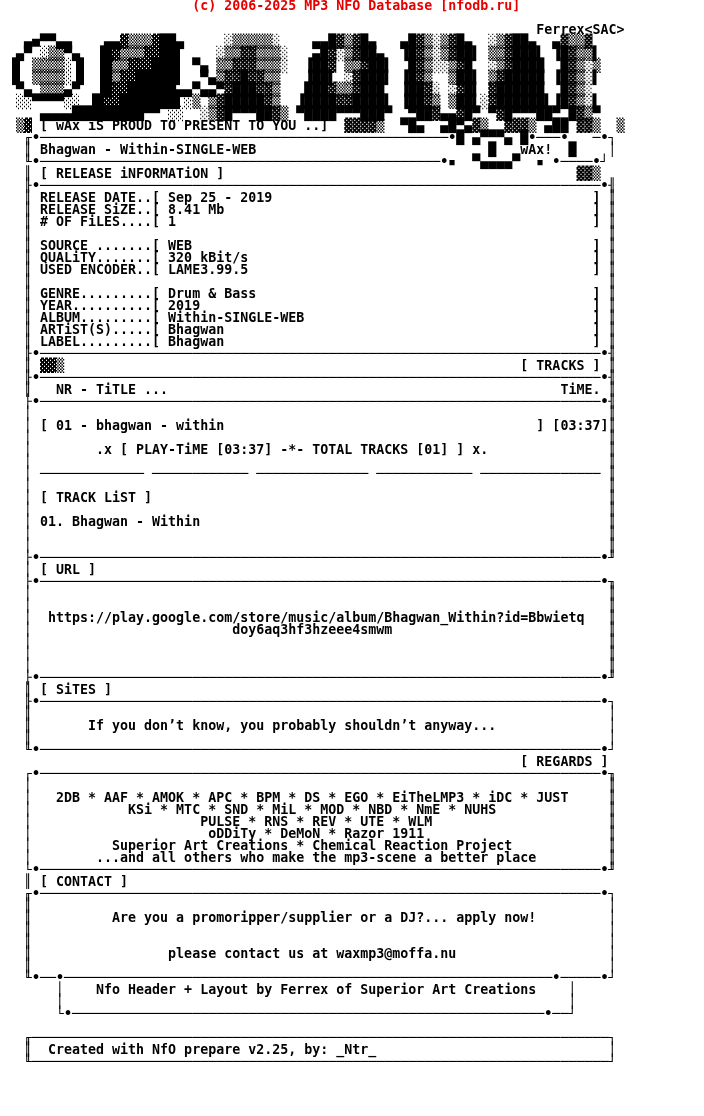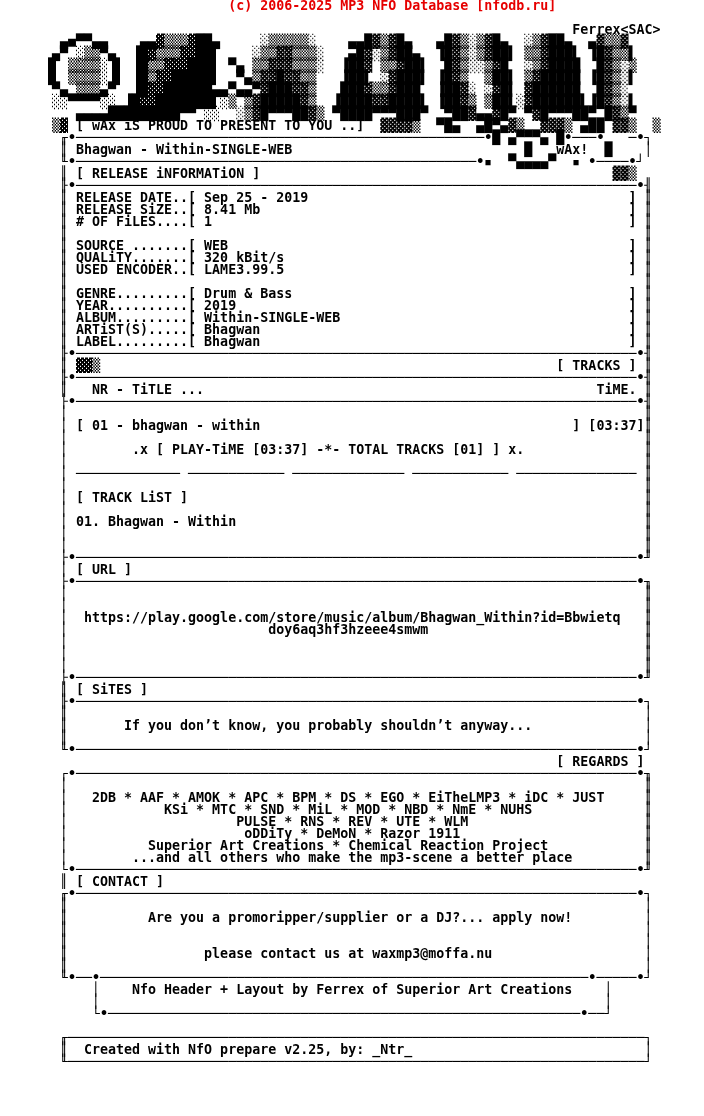--- a/index.html
+++ b/index.html
@@ -1,19 +1,19 @@
 <!DOCTYPE html>
 <html><head>
 <meta charset="utf-8">
 <style>
   html,body{margin:0;padding:0;background:#ffffff;}
   .canvas{position:relative;width:704px;height:1116px;background:#ffffff;overflow:hidden;}
   #nfo{position:absolute;left:0;top:0;width:557px;
        font:bold 13.3px/12px "DejaVu Sans Mono",monospace;
-       color:#000;white-space:pre;padding-left:36px;}
+       color:#000;white-space:pre;}
   .ln{height:12px;overflow:visible;}
   .red{color:#e60000;}
 </style>
 </head>
 <body>
 
 <div class="canvas">
   <div id="nfo"><div class="ln red">                        (c) 2006-2025 MP3 NFO Database [nfodb.ru]</div><div class="ln">&nbsp;</div><div class="ln">                                                                   Ferrex&lt;SAC&gt;</div><div class="ln">   ▄■▀▀▄▄    ▄▄▓▒▒▒▓██▄     ░▒▒▒▒▒░    ▄▄█▓▒▓█▄   ▄█▓▒░▒▓█▄  ░▒▓██▄  ▄▓▒▒▓</div><div class="ln">  ▄▀ ░▒▒▀▄  ▐█▓▒▒▒▓▓██▌    ░▒▒▓▓▒▒▒░   ▄█▓░▒▓██▄  ▐█▓▒░▒▓██▌ ▒▒▓███▌ ▐█▓▒▒▌</div><div class="ln"> ▐▌ ▒▒▒▒░▐▌ ▐█▒▒▓▓▓███▌ ▀▄ ▒▒▓▓▓▒▒▒░  ▐██▓ ▒▒▓██▌  █▓▒░░▒▓█  ░▒▓████  █▓▒░▒</div><div class="ln"> ▐▌ ▒▒▒▒░▐▌ ▐█▒▓▓█████▌  ▀▄▒▓▓█▓▓▒▒   ▐██▌ ░▓███▌ ▐█▓▒  ▒██▌ ▒▓█████ ▐█▓▒░▌</div><div class="ln">  ▀▄ ▒▒▒▄▀  ▐█▓▓██████▄▄▀▄▄▀▓███▓▓▒   ███▓▒▒▓███  ▐██▓░ ░▓█▌ ▓██████  █▓▒░</div><div class="ln">  ░░▀▀▀▀░░ ▐█▓▓███████▌░▒ ▒▓█████▓▒  ▐████▓▓████▌ ▐██▓▒ ▒██▌░▓██████▌▐█▓▒░▌</div><div class="ln">     ▄▄▄▄█████████▀▀ ░░  ░▒▓█▀▀▀██▓▒ ▀████▀▀▀███▀  ▀██▓▄▄▓█▀ ▀▓█▀▀▀██▀ █▓▒▀</div><div class="ln">  ▒▓ [ wAx iS PROUD TO PRESENT TO YOU ..]  ▓▓▓▓▒  ▀█▄  ▄█▀▄▓▒  ▓▓▓▒ ▄██ ▓▓▒  ▒</div><div class="ln">   ╓•───────────────────────────────────────────────────•█ ▄▀▀▀▄ █•───•   ─•┐</div><div class="ln">   ║ Bhagwan - Within-SINGLE-WEB                             █   wAx!  █    │</div><div class="ln">   ╙•──────────────────────────────────────────────────•▪  ▀▄▄▄▄▀  ▪ •────•┘</div><div class="ln">   ║ [ RELEASE iNFORMATiON ]                                            ▓▓▒</div><div class="ln">   ╟•──────────────────────────────────────────────────────────────────────•╢</div><div class="ln">   ║ RELEASE DATE..[ Sep 25 - 2019                                        ] ║</div><div class="ln">   ║ RELEASE SiZE..[ 8.41 Mb                                              ] ║</div><div class="ln">   ║ # OF FiLES....[ 1                                                    ] ║</div><div class="ln">   ║                                                                        ║</div><div class="ln">   ║ SOURCE .......[ WEB                                                  ] ║</div><div class="ln">   ║ QUALiTY.......[ 320 kBit/s                                           ] ║</div><div class="ln">   ║ USED ENCODER..[ LAME3.99.5                                           ] ║</div><div class="ln">   ║                                                                        ║</div><div class="ln">   ║ GENRE.........[ Drum &amp; Bass                                          ] ║</div><div class="ln">   ║ YEAR..........[ 2019                                                 ] ║</div><div class="ln">   ║ ALBUM.........[ Within-SINGLE-WEB                                    ] ║</div><div class="ln">   ║ ARTiST(S).....[ Bhagwan                                              ] ║</div><div class="ln">   ║ LABEL.........[ Bhagwan                                              ] ║</div><div class="ln">   ╟•──────────────────────────────────────────────────────────────────────•╢</div><div class="ln">   ║ ▓▓▒                                                         [ TRACKS ] ║</div><div class="ln">   ╟•──────────────────────────────────────────────────────────────────────•╢</div><div class="ln">   ║   NR - TiTLE ...                                                 TiME. ║</div><div class="ln">   ├•──────────────────────────────────────────────────────────────────────•╢</div><div class="ln">   │                                                                        ║</div><div class="ln">   │ [ 01 - bhagwan - within                                       ] [03:37]║</div><div class="ln">   │                                                                        ║</div><div class="ln">   │        .x [ PLAY-TiME [03:37] -*- TOTAL TRACKS [01] ] x.               ║</div><div class="ln">   │                                                                        ║</div><div class="ln">   │ ───────────── ──────────── ────────────── ──────────── ─────────────── ║</div><div class="ln">   │                                                                        ║</div><div class="ln">   │ [ TRACK LiST ]                                                         ║</div><div class="ln">   │                                                                        ║</div><div class="ln">   │ 01. Bhagwan - Within                                                   ║</div><div class="ln">   │                                                                        ║</div><div class="ln">   │                                                                        ║</div><div class="ln">   ├•──────────────────────────────────────────────────────────────────────•╜</div><div class="ln">   │ [ URL ]</div><div class="ln">   ├•──────────────────────────────────────────────────────────────────────•╖</div><div class="ln">   │                                                                        ║</div><div class="ln">   │                                                                        ║</div><div class="ln">   │  https://play.google.com/store/music/album/Bhagwan_Within?id=Bbwietq   ║</div><div class="ln">   │                         doy6aq3hf3hzeee4smwm                           ║</div><div class="ln">   │                                                                        ║</div><div class="ln">   │                                                                        ║</div><div class="ln">   │                                                                        ║</div><div class="ln">   ├•──────────────────────────────────────────────────────────────────────•╜</div><div class="ln">   ║ [ SiTES ]</div><div class="ln">   ╟•──────────────────────────────────────────────────────────────────────•┐</div><div class="ln">   ║                                                                        │</div><div class="ln">   ║       If you don’t know, you probably shouldn’t anyway...              │</div><div class="ln">   ║                                                                        │</div><div class="ln">   ╙•──────────────────────────────────────────────────────────────────────•┘</div><div class="ln">                                                                 [ REGARDS ]</div><div class="ln">   ┌•──────────────────────────────────────────────────────────────────────•╖</div><div class="ln">   │                                                                        ║</div><div class="ln">   │   2DB * AAF * AMOK * APC * BPM * DS * EGO * EiTheLMP3 * iDC * JUST     ║</div><div class="ln">   │            KSi * MTC * SND * MiL * MOD * NBD * NmE * NUHS              ║</div><div class="ln">   │                     PULSE * RNS * REV * UTE * WLM                      ║</div><div class="ln">   │                      oDDiTy * DeMoN * Razor 1911                       ║</div><div class="ln">   │          Superior Art Creations * Chemical Reaction Project            ║</div><div class="ln">   │        ...and all others who make the mp3-scene a better place         ║</div><div class="ln">   └•──────────────────────────────────────────────────────────────────────•╜</div><div class="ln">   ║ [ CONTACT ]</div><div class="ln">   ╓•──────────────────────────────────────────────────────────────────────•┐</div><div class="ln">   ║                                                                        │</div><div class="ln">   ║          Are you a promoripper/supplier or a DJ?... apply now!         │</div><div class="ln">   ║                                                                        │</div><div class="ln">   ║                                                                        │</div><div class="ln">   ║                 please contact us at waxmp3@moffa.nu                   │</div><div class="ln">   ║                                                                        │</div><div class="ln">   ╙•──•─────────────────────────────────────────────────────────────•─────•┘</div><div class="ln">       │    Nfo Header + Layout by Ferrex of Superior Art Creations    │</div><div class="ln">       │                                                               │</div><div class="ln">       └•───────────────────────────────────────────────────────────•──┘</div><div class="ln">&nbsp;</div><div class="ln">   ╓────────────────────────────────────────────────────────────────────────┐</div><div class="ln">   ║  Created with NfO prepare v2.25, by: _Ntr_                             │</div><div class="ln">   ╙────────────────────────────────────────────────────────────────────────┘</div><div class="ln">&nbsp;</div><div class="ln">&nbsp;</div><div class="ln">&nbsp;</div><div class="ln">&nbsp;</div></div>
 </div>
 

